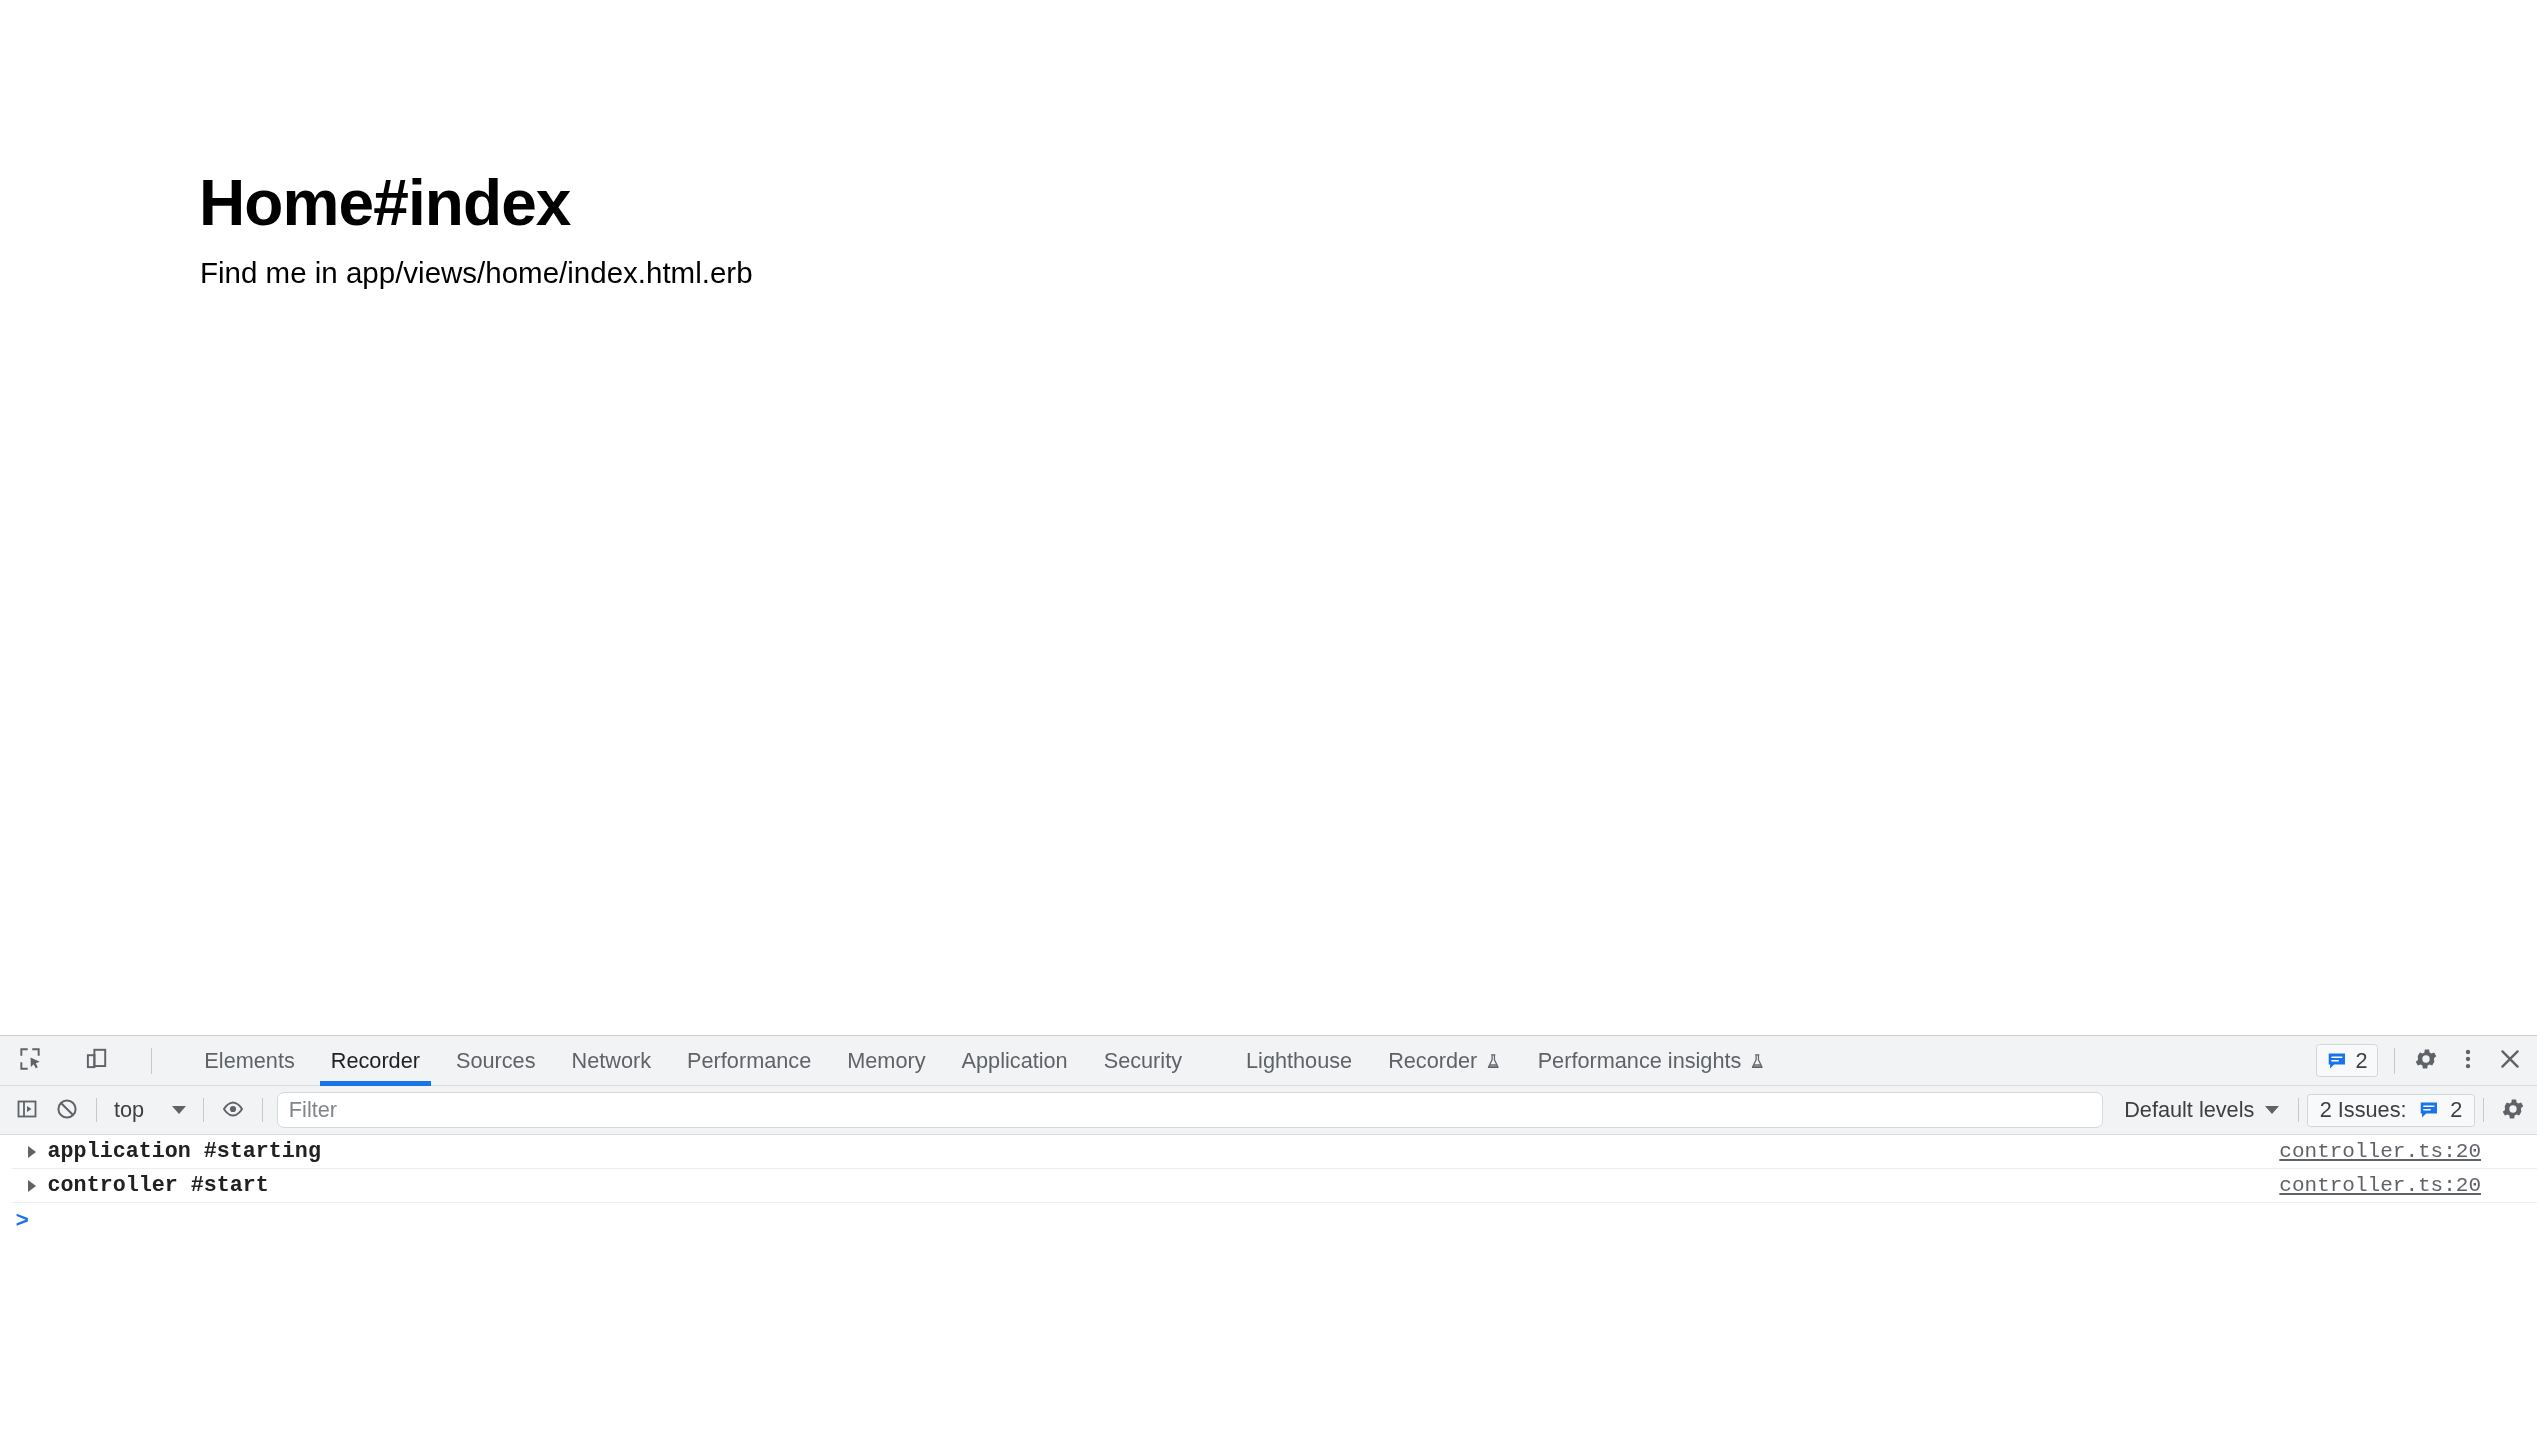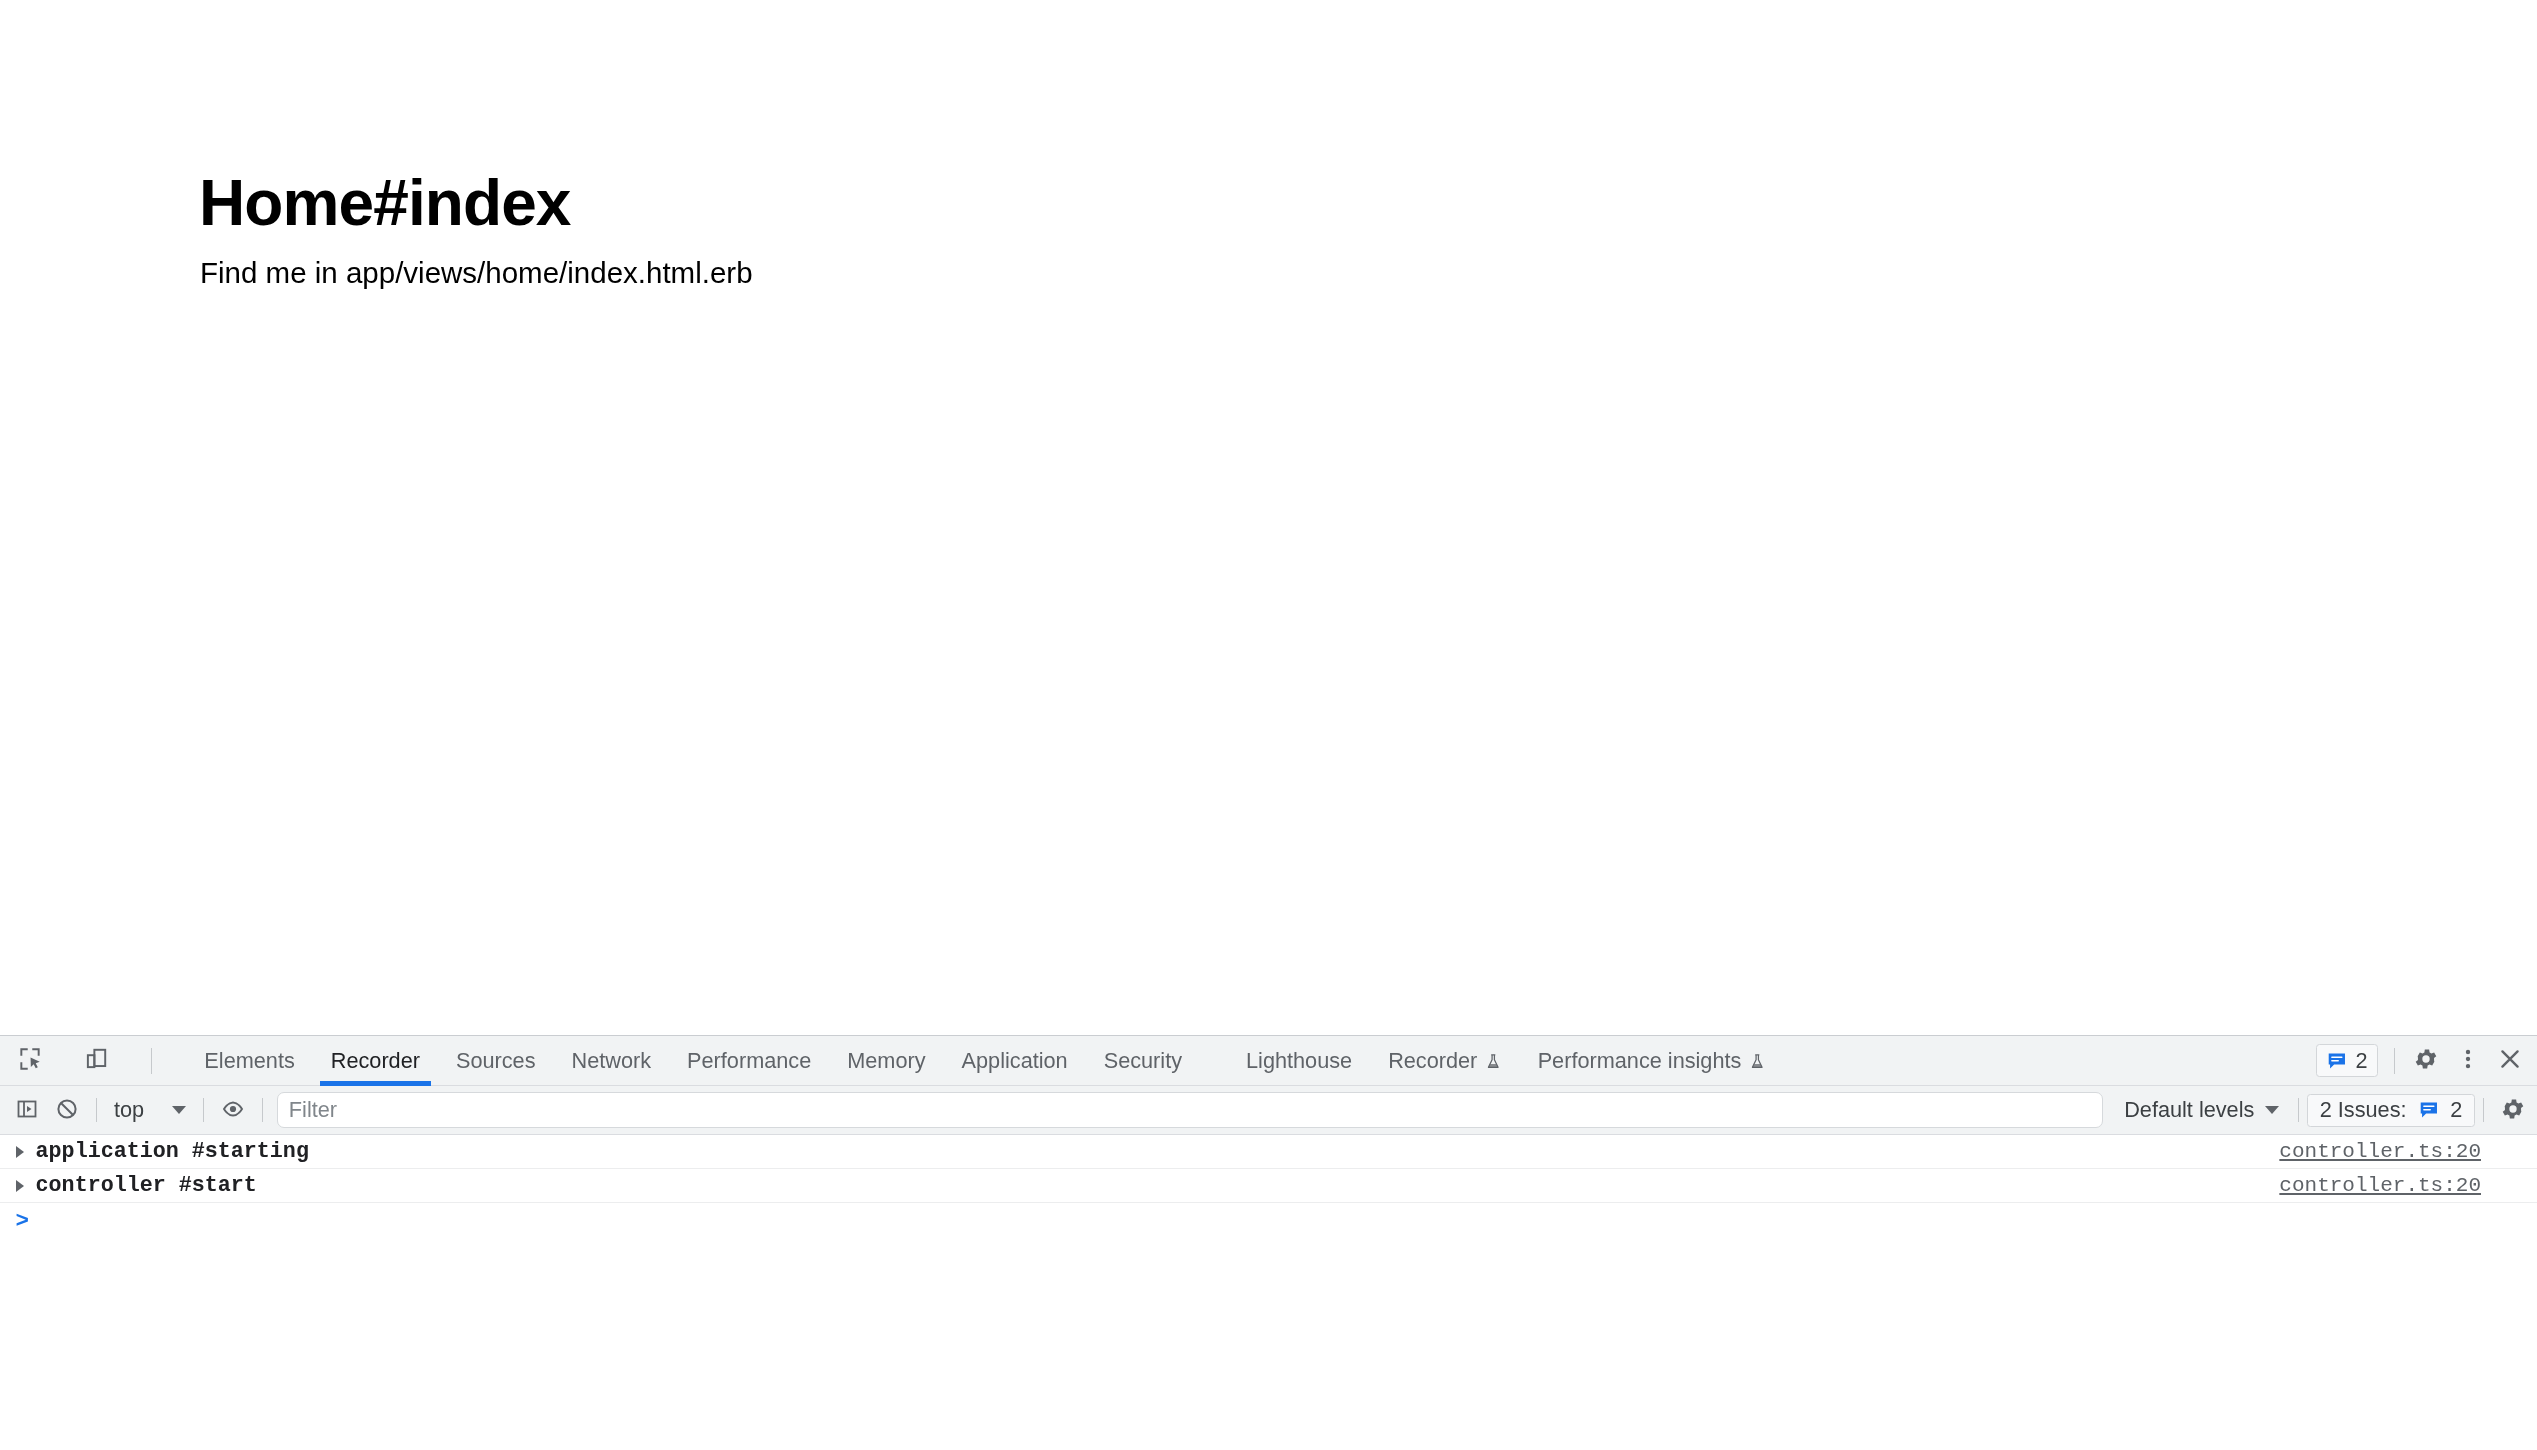--- a/index.html
+++ b/index.html
@@ -194,20 +194,21 @@
     white-space: nowrap;
     flex: 0 0 auto;
   }
   #console-settings-btn { margin-right: 5.2px; }
 
   
   #console-messages {
     position: relative;
     background: #ffffff;
     font-family: "Liberation Mono", monospace;
+    padding-left: 12px;
   }
   .console-row {
     position: relative;
     display: flex;
     align-items: center;
     height: 34px;
     border-bottom: 0.9px solid #ecedee;
     padding-left: 15.6px;
     cursor: default;
   }

